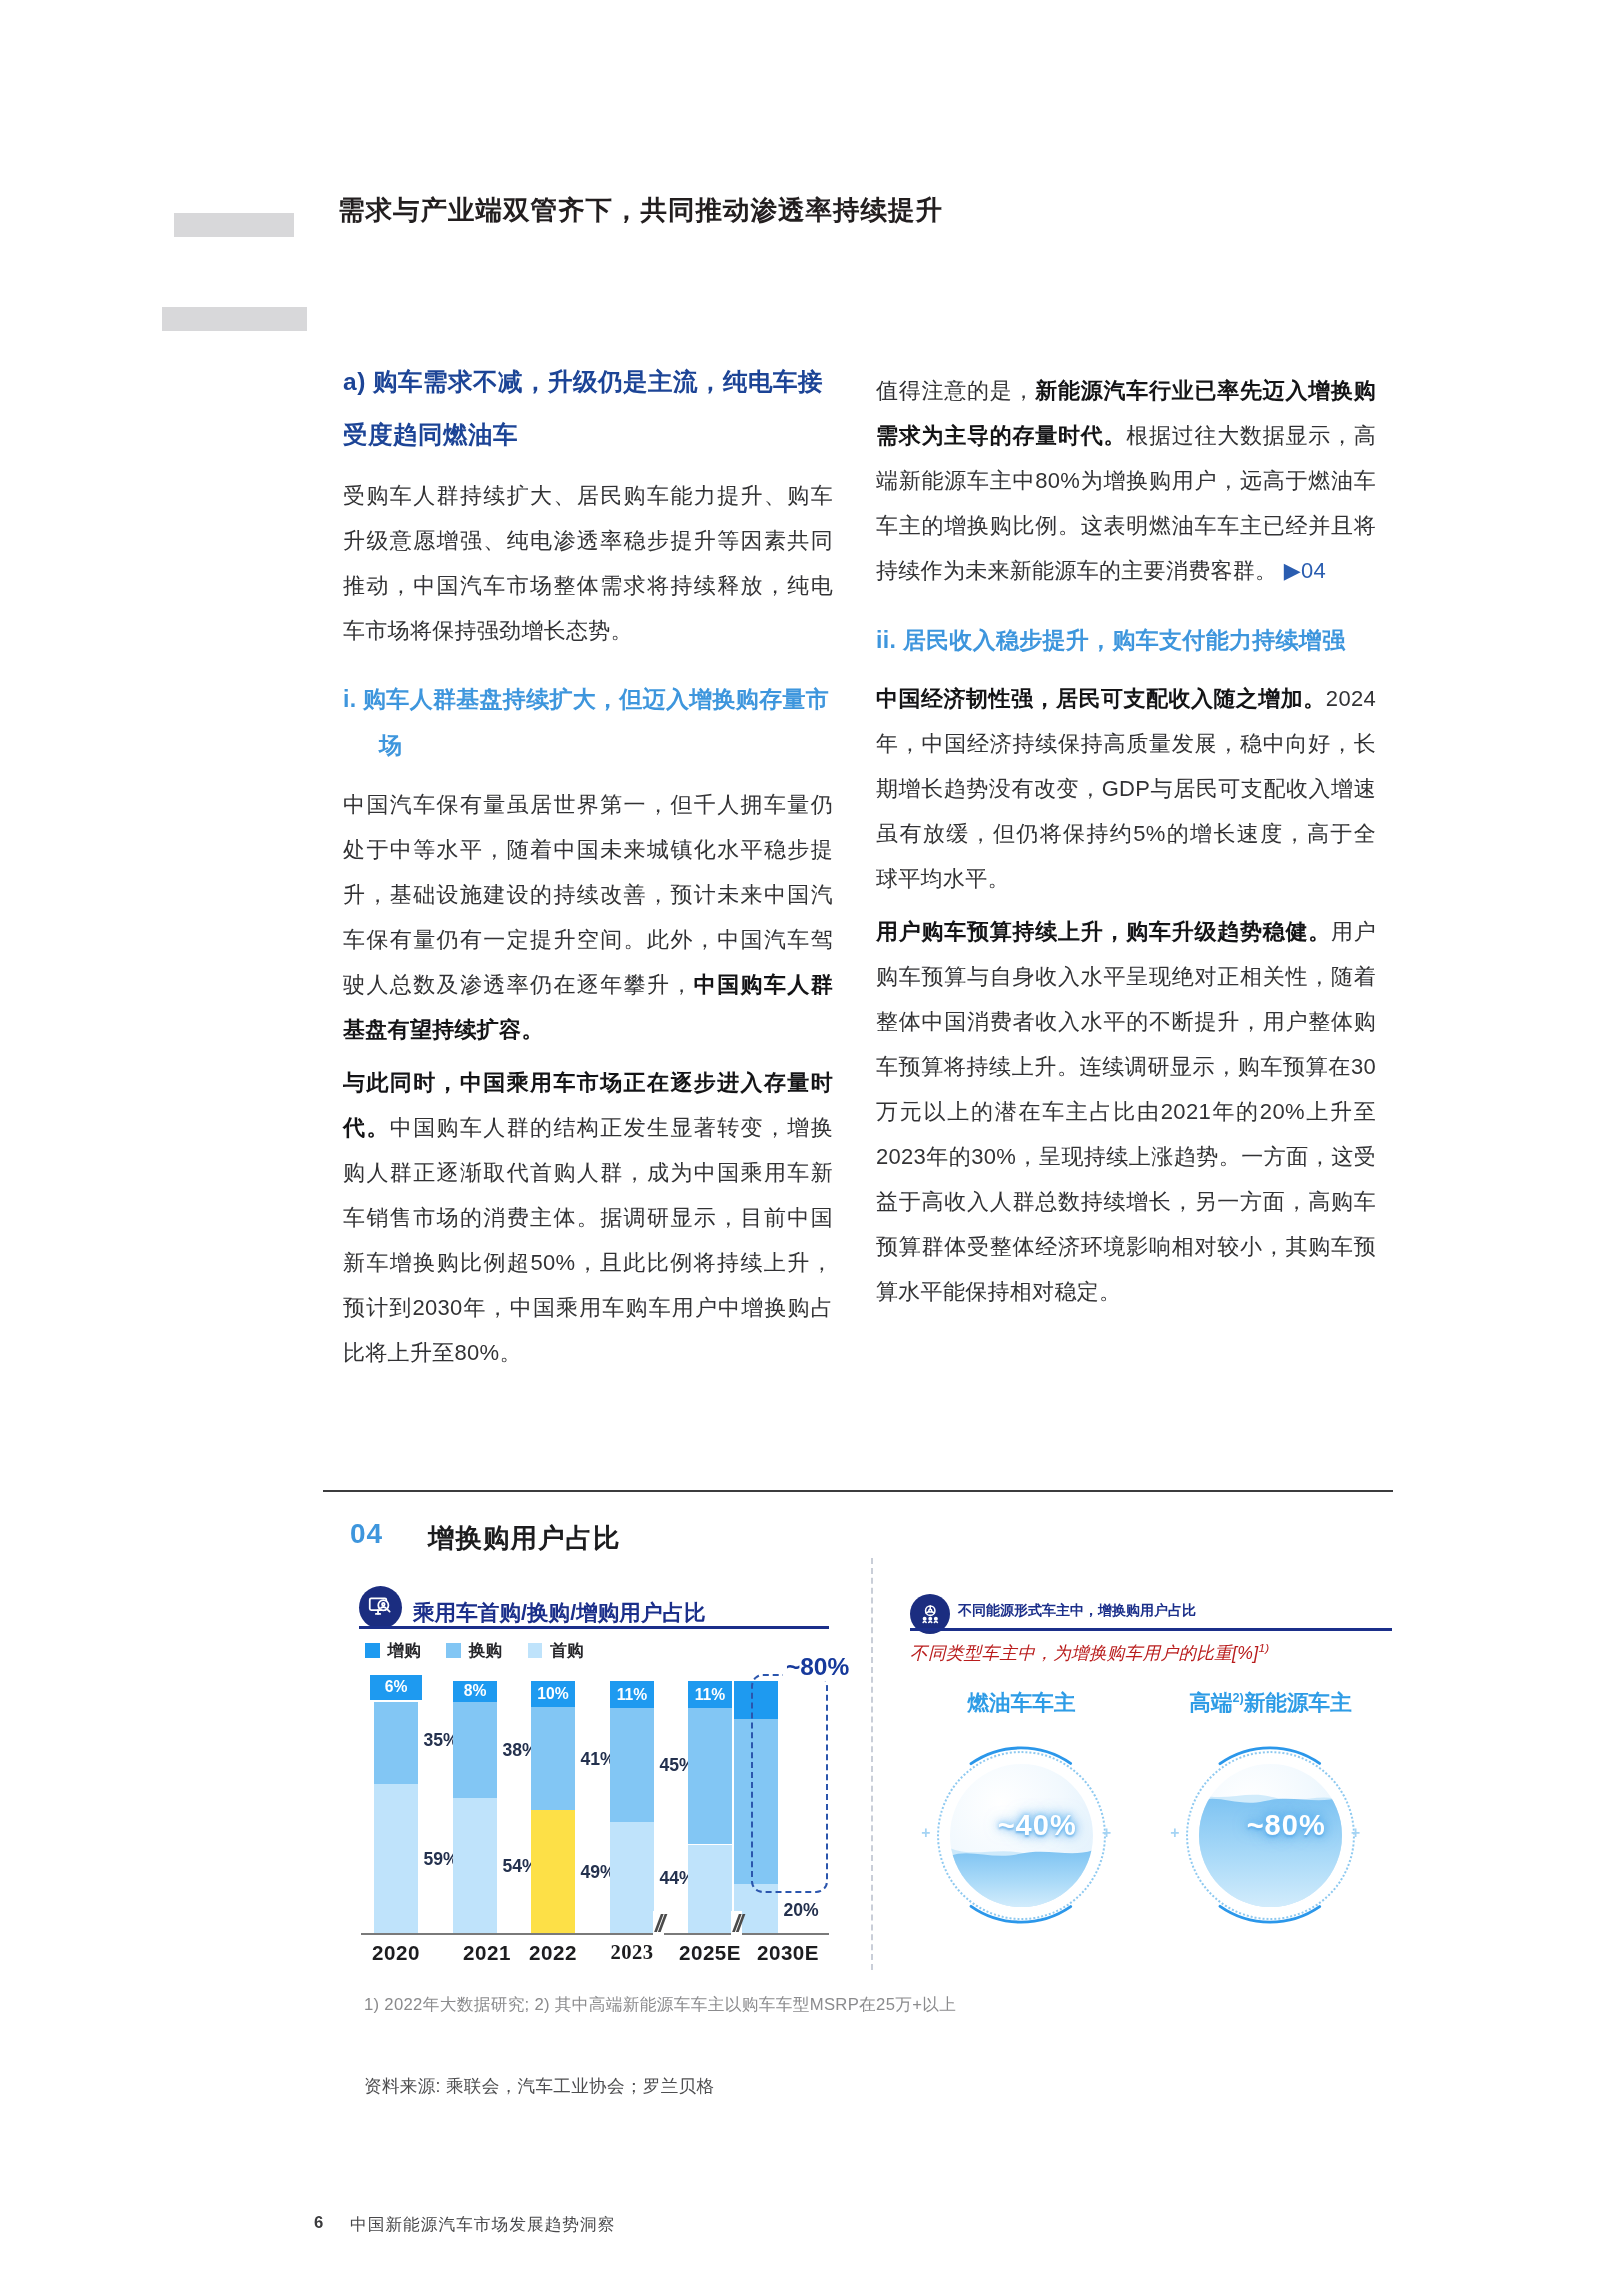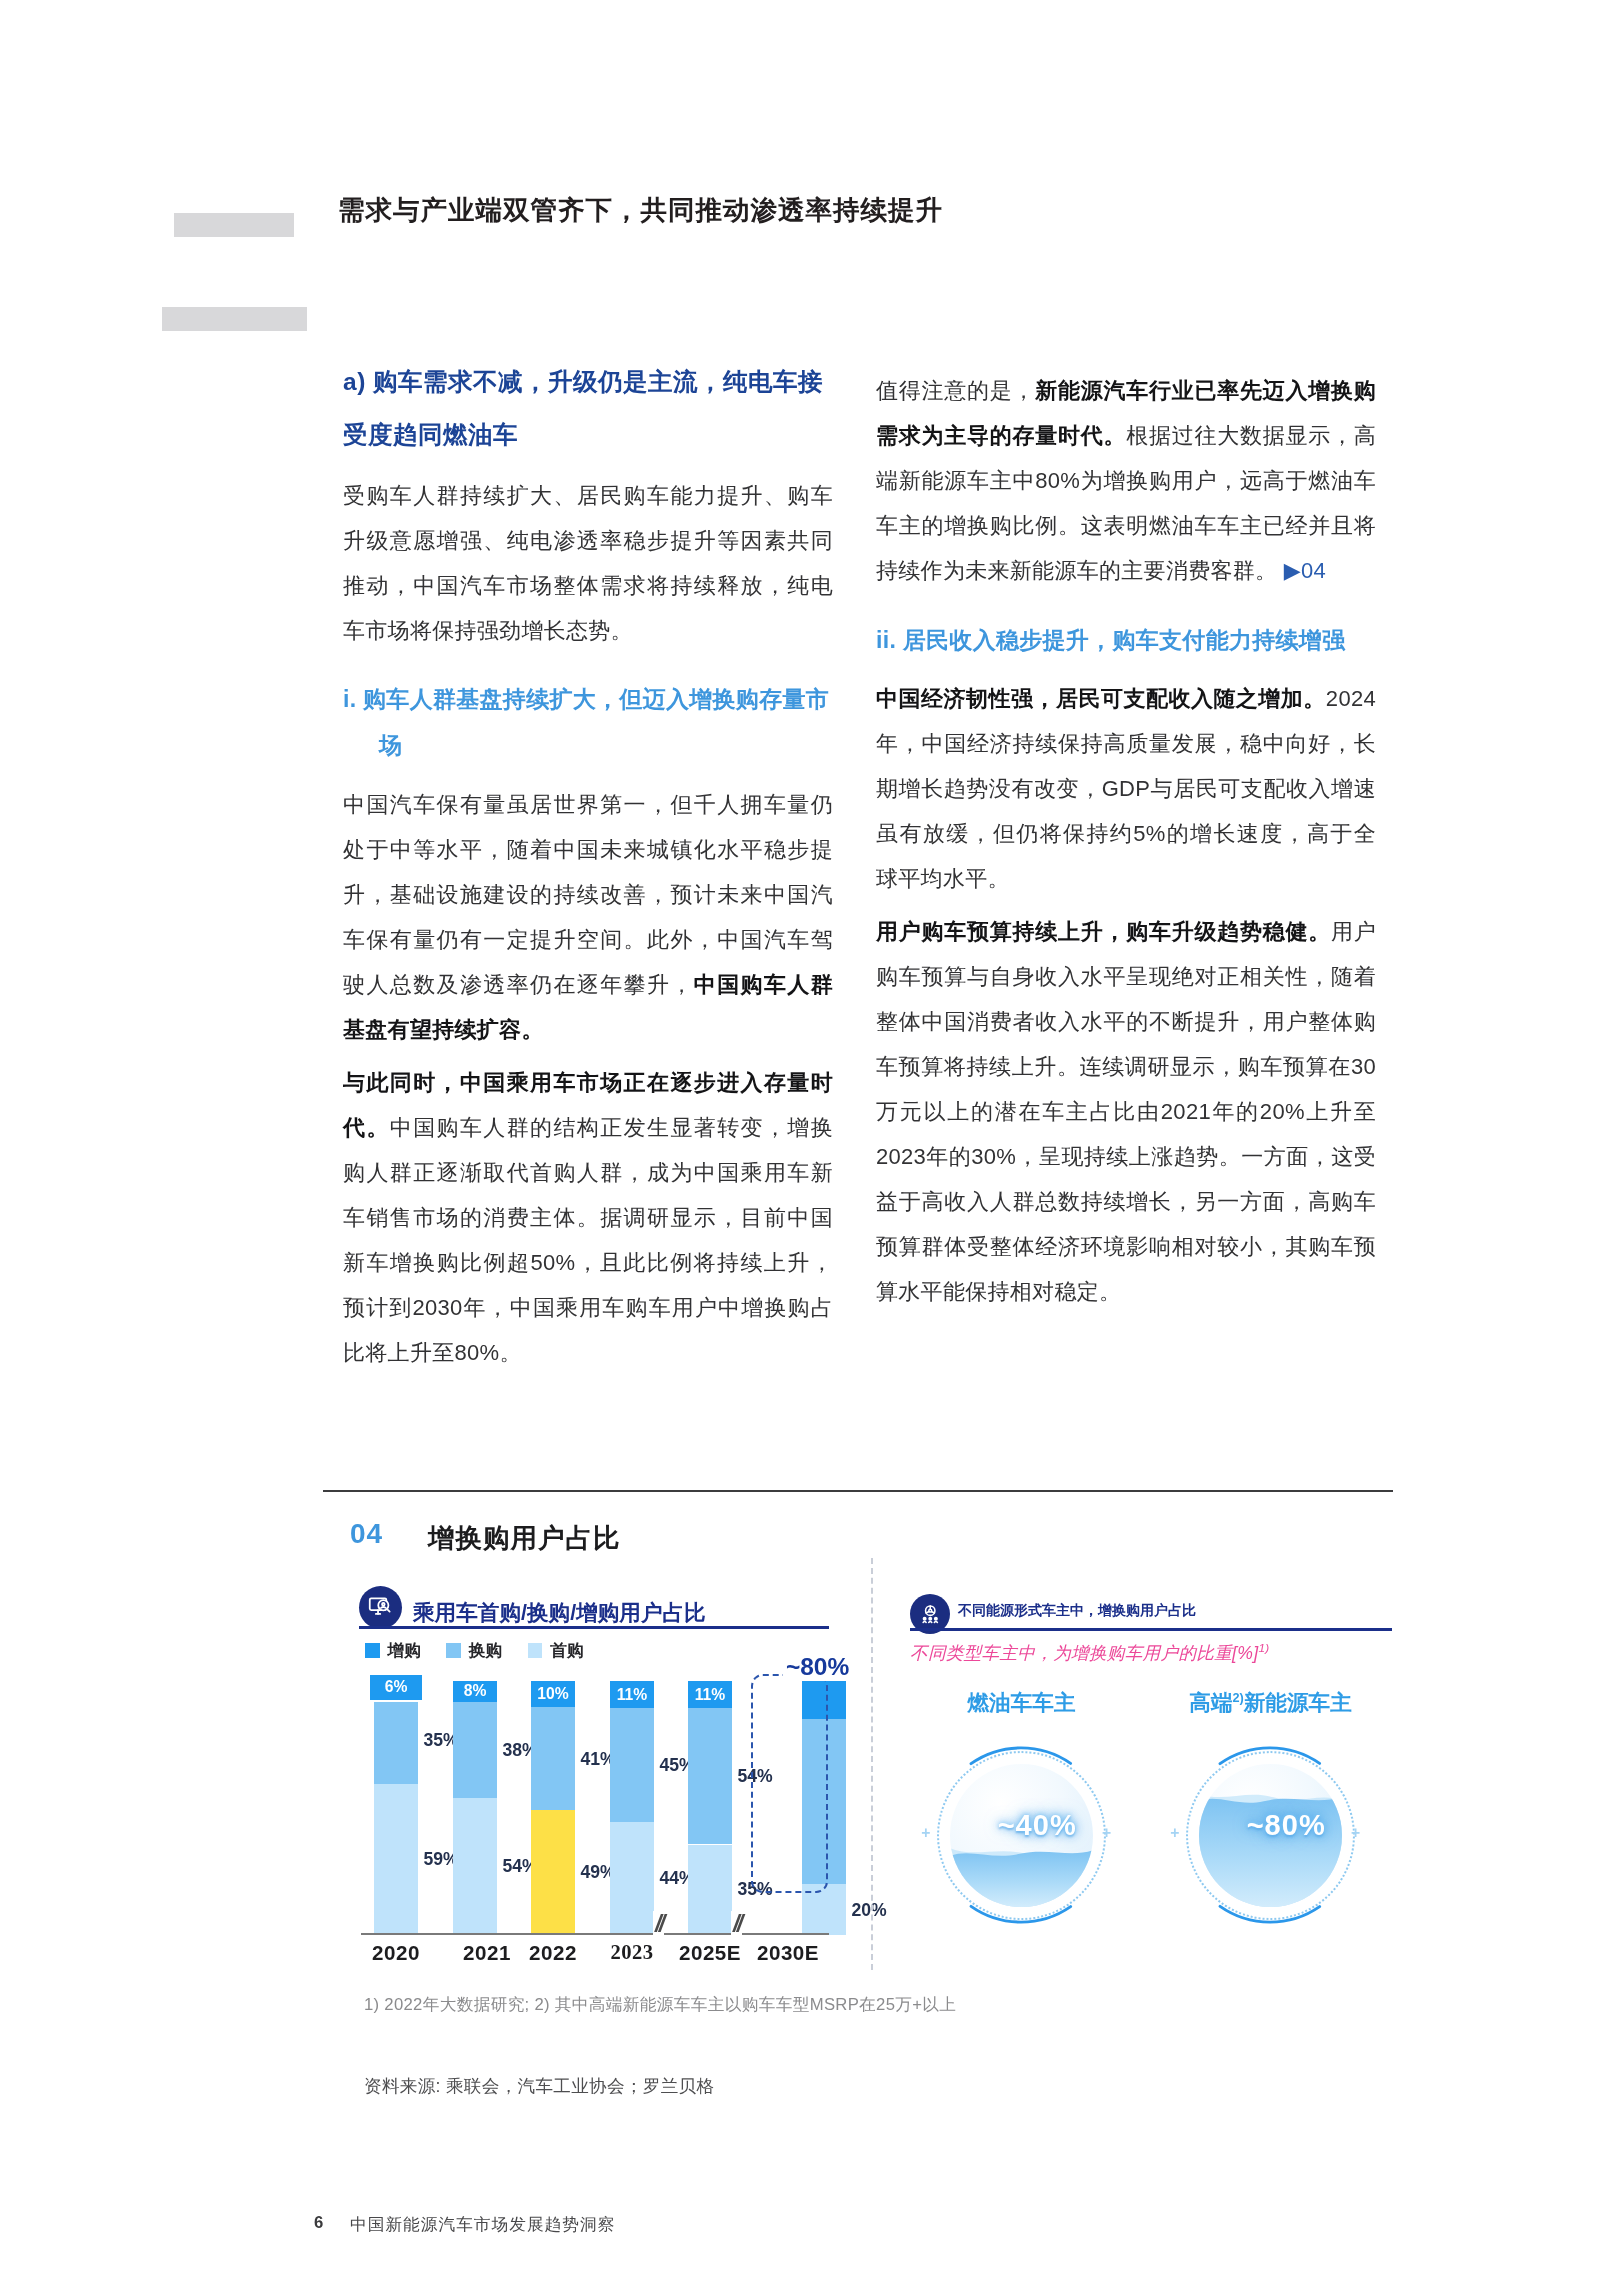--- a/index.html
+++ b/index.html
@@ -48,21 +48,21 @@
   .seg-label.top{color:#ffffff;font-size:15.7px;}
   .seg-label.mid,.seg-label.low{color:#24314e;font-size:17.6px;padding-left:45px;}
   #bar-axis{left:361px;top:1933px;width:468px;height:2px;background:#7a7a7a;}
   .xlab{position:absolute;top:1941px;width:88px;text-align:center;font-size:20.6px;font-weight:bold;color:#1d1d1f;letter-spacing:0.5px;}
   .axis-break{position:absolute;top:1911px;font-size:23.5px;font-style:italic;font-weight:bold;color:#4a4a4a;background:#ffffff;padding:0 2px;letter-spacing:-2.9px;z-index:2;}
   #dash-rect{left:751px;top:1674px;width:73px;height:215px;border:2.9px dashed #2b55ad;border-radius:11.8px;z-index:4;}
   #dash-annotation{left:783px;top:1653px;font-size:24.5px;font-weight:bold;color:#16399b;background:#ffffff;padding:0 2.9px;z-index:5;}
   
   #panel-separator{left:871px;top:1558px;height:412px;width:0;border-left:2px dashed #c9ced8;}
   
-  #circle-subtitle{left:910px;top:1641px;font-size:17.6px;font-style:italic;color:#ec4899;letter-spacing:0.3px;}
+  #circle-subtitle{left:910px;top:1641px;font-size:17.6px;font-style:italic;color:#b91c1c;letter-spacing:0.3px;}
   sup{font-size:11.8px;}
   .owner-label{position:absolute;top:1688px;text-align:center;font-size:21.6px;font-weight:bold;color:#2e9ce6;}
   .gauge{position:absolute;width:169px;height:169px;}
   .gauge-ring{position:absolute;left:0;top:0;width:165px;height:165px;border:2px dotted #8ec9f0;border-radius:50%;}
   .gauge-arcs{position:absolute;left:-8.8px;top:-8.8px;}
   .gauge-disc{position:absolute;left:12.7px;top:12.7px;width:143px;height:143px;border-radius:50%;overflow:hidden;
     background:radial-gradient(circle at 35% 28%, #ffffff 0%, #f2f9fe 45%, #e2f1fc 80%, #d8ecfa 100%);}
   .gauge-wave{position:absolute;left:0;top:0;}
   .gauge-value{position:absolute;left:16px;top:45px;width:100%;text-align:center;font-size:29px;font-weight:bold;color:#ffffff;letter-spacing:1px;
     text-shadow:0 0 3.9px rgba(134,201,247,0.95),0 0 8.8px rgba(62,160,234,0.9),0 0 15.7px rgba(62,160,234,0.65),0 2px 2px rgba(50,140,220,0.5);}
@@ -174,21 +174,21 @@
       <div class="bar-seg" style="background: rgb(30, 154, 240); top: 0px; height: 27.4px;">
         <div class="seg-label top">11%</div>
       </div>
       <div class="bar-seg" style="background: rgb(130, 198, 244); top: 27.4px; height: 136px;">
         <div class="seg-label mid">54%</div>
       </div>
       <div class="bar-seg" style="background: rgb(191, 227, 251); top: 164px; height: 88px;">
         <div class="seg-label low">35%</div>
       </div>
     </div>
-    <div class="bar" style="left: 802px; top: 1681px; height: 201px;">
+    <div class="bar" style="left: 734px; top: 1681px; height: 201px;">
       <div class="bar-seg" style="background: rgb(30, 154, 240); top: 0px; height: 38px;"></div>
       <div class="bar-seg" style="background: rgb(130, 198, 244); top: 38px; height: 165px;"></div>
       <div class="bar-seg" style="background: rgb(191, 227, 251); top: 203px; height: 51px;">
         <div class="seg-label low">20%</div>
       </div>
     </div>
   </div>
 <div class="abs" id="bar-axis"></div>
 <div class="abs" id="xlabels-root">
     <div class="xlab" style="left: 352px;">2020</div>

